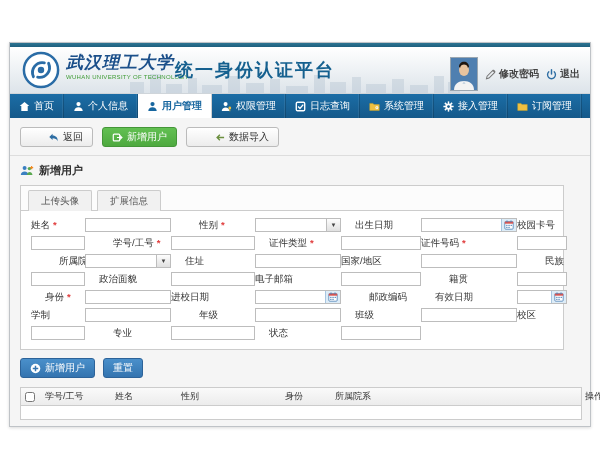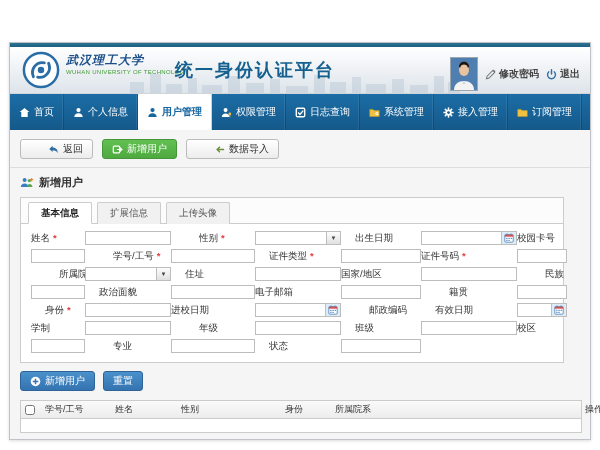--- a/index.html
+++ b/index.html
@@ -5,28 +5,28 @@
   html,body{margin:0;padding:0;background:#fff;font-family:"Liberation Sans",sans-serif;}
   .stage{position:relative;width:600px;height:450px;background:#fff;overflow:hidden;}
   .window{position:absolute;left:9px;top:42px;width:580px;border:1px solid #bfc3c7;background:#f5f5f5;box-shadow:0 1px 3px rgba(0,0,0,.15);}
   
   .accent{height:4px;background:linear-gradient(#2b7492,#1e5f7e);}
   
   .hdr{position:relative;height:46px;background:linear-gradient(#ffffff,#dde4ea);border-bottom:1px solid #cfd5da;overflow:hidden;}
   .skyline{position:absolute;left:120px;bottom:0;width:330px;height:26px;opacity:.45;}
   .logo{position:absolute;left:12px;top:4px;width:38px;height:38px;}
   .uni{position:absolute;left:56px;top:7px;line-height:1;}
-  .uni-cn{font-family:"DejaVu Serif",serif;font-style:italic;font-weight:bold;font-size:12px;color:#1b4f8a;letter-spacing:1px;}
+  .uni-cn{font-family:"DejaVu Serif",serif;font-style:italic;font-weight:bold;font-size:17px;color:#1b4f8a;letter-spacing:1px;}
   .uni-en{font-size:6px;color:#3f9c35;letter-spacing:.3px;margin-top:3px;}
   .plat-title{position:absolute;left:165px;top:11px;font-size:18px;font-weight:bold;color:#15608f;letter-spacing:2px;}
   .hright{position:absolute;right:10px;top:10px;display:flex;align-items:center;gap:7px;}
   .avatar{width:26px;height:32px;border:1px solid #9aa6b0;background:#4f7fb0;display:block;}
   .hlink{display:inline-flex;align-items:center;gap:3px;font-size:10px;color:#444;cursor:pointer;font-weight:bold;}
   
-  .nav{display:flex;height:36px;background:linear-gradient(#1b6da6,#15598a);align-items:stretch;}
+  .nav{display:flex;height:24px;background:linear-gradient(#1b6da6,#15598a);align-items:stretch;}
   .nav-item{display:flex;align-items:center;gap:4px;padding:0 9px;color:#fff;font-size:10px;border-right:1px solid rgba(0,0,0,.18);box-shadow:inset -1px 0 rgba(255,255,255,.08);cursor:pointer;white-space:nowrap;}
   .nav-item.active{background:#fff;color:#17669f;font-weight:bold;}
   .nicon{width:11px;height:11px;display:inline-block;}
   
   .content{padding:0 0 6px 0;background:#f5f5f5;}
   .toolbar{padding:9px 10px 8px;display:flex;gap:9px;}
   .btn{display:inline-flex;align-items:center;gap:4px;height:20px;padding:0 9px;font-size:10px;border-radius:3px;cursor:pointer;box-sizing:border-box;}
   .btn-grey{background:linear-gradient(#ffffff,#ececec);border:1px solid #bbb;color:#333;padding-left:27px;}
   .btn-green{background:linear-gradient(#62c052,#4ea93f);border:1px solid #449638;color:#fff;}
   .btn-blue{background:linear-gradient(#4a90cb,#3474b0);border:1px solid #2d6399;color:#fff;}
@@ -199,23 +199,22 @@
             <path d="M.8 10c0-2.3 1.7-3.6 3.8-3.6S8.4 7.7 8.4 10z" fill="#3a7fc1"></path>
             <circle cx="9.4" cy="3.6" r="1.7" fill="#59a84f"></circle>
             <path d="M6.9 10c.3-1.9 1.4-2.9 2.8-2.9 1.3 0 2.5 1 2.8 2.9z" fill="#59a84f"></path>
             <path d="M11.6 1v3.2M10 2.6h3.2" stroke="#f08a24" stroke-width="1.2"></path>
           </svg>
       <span class="section-title">新增用户</span>
     </div>
 
     <div class="panel">
       <div class="tabbar">
-        <span class="tab active">基本信息</span>
+        <span class="tab">上传头像</span>
         <span class="tab">扩展信息</span>
-        <span class="tab">上传头像</span>
       </div>
 
       <div class="form-grid">
 
         <span class="fl"><span>姓名</span><span class="req">*</span></span>
         <input class="ti" type="text" value="" style="">
         <span class="fl c2"><span>性别</span><span class="req">*</span></span>
         <span class="combo">
               <span class="combo-val"></span>
               <span class="combo-btn">▼</span>

